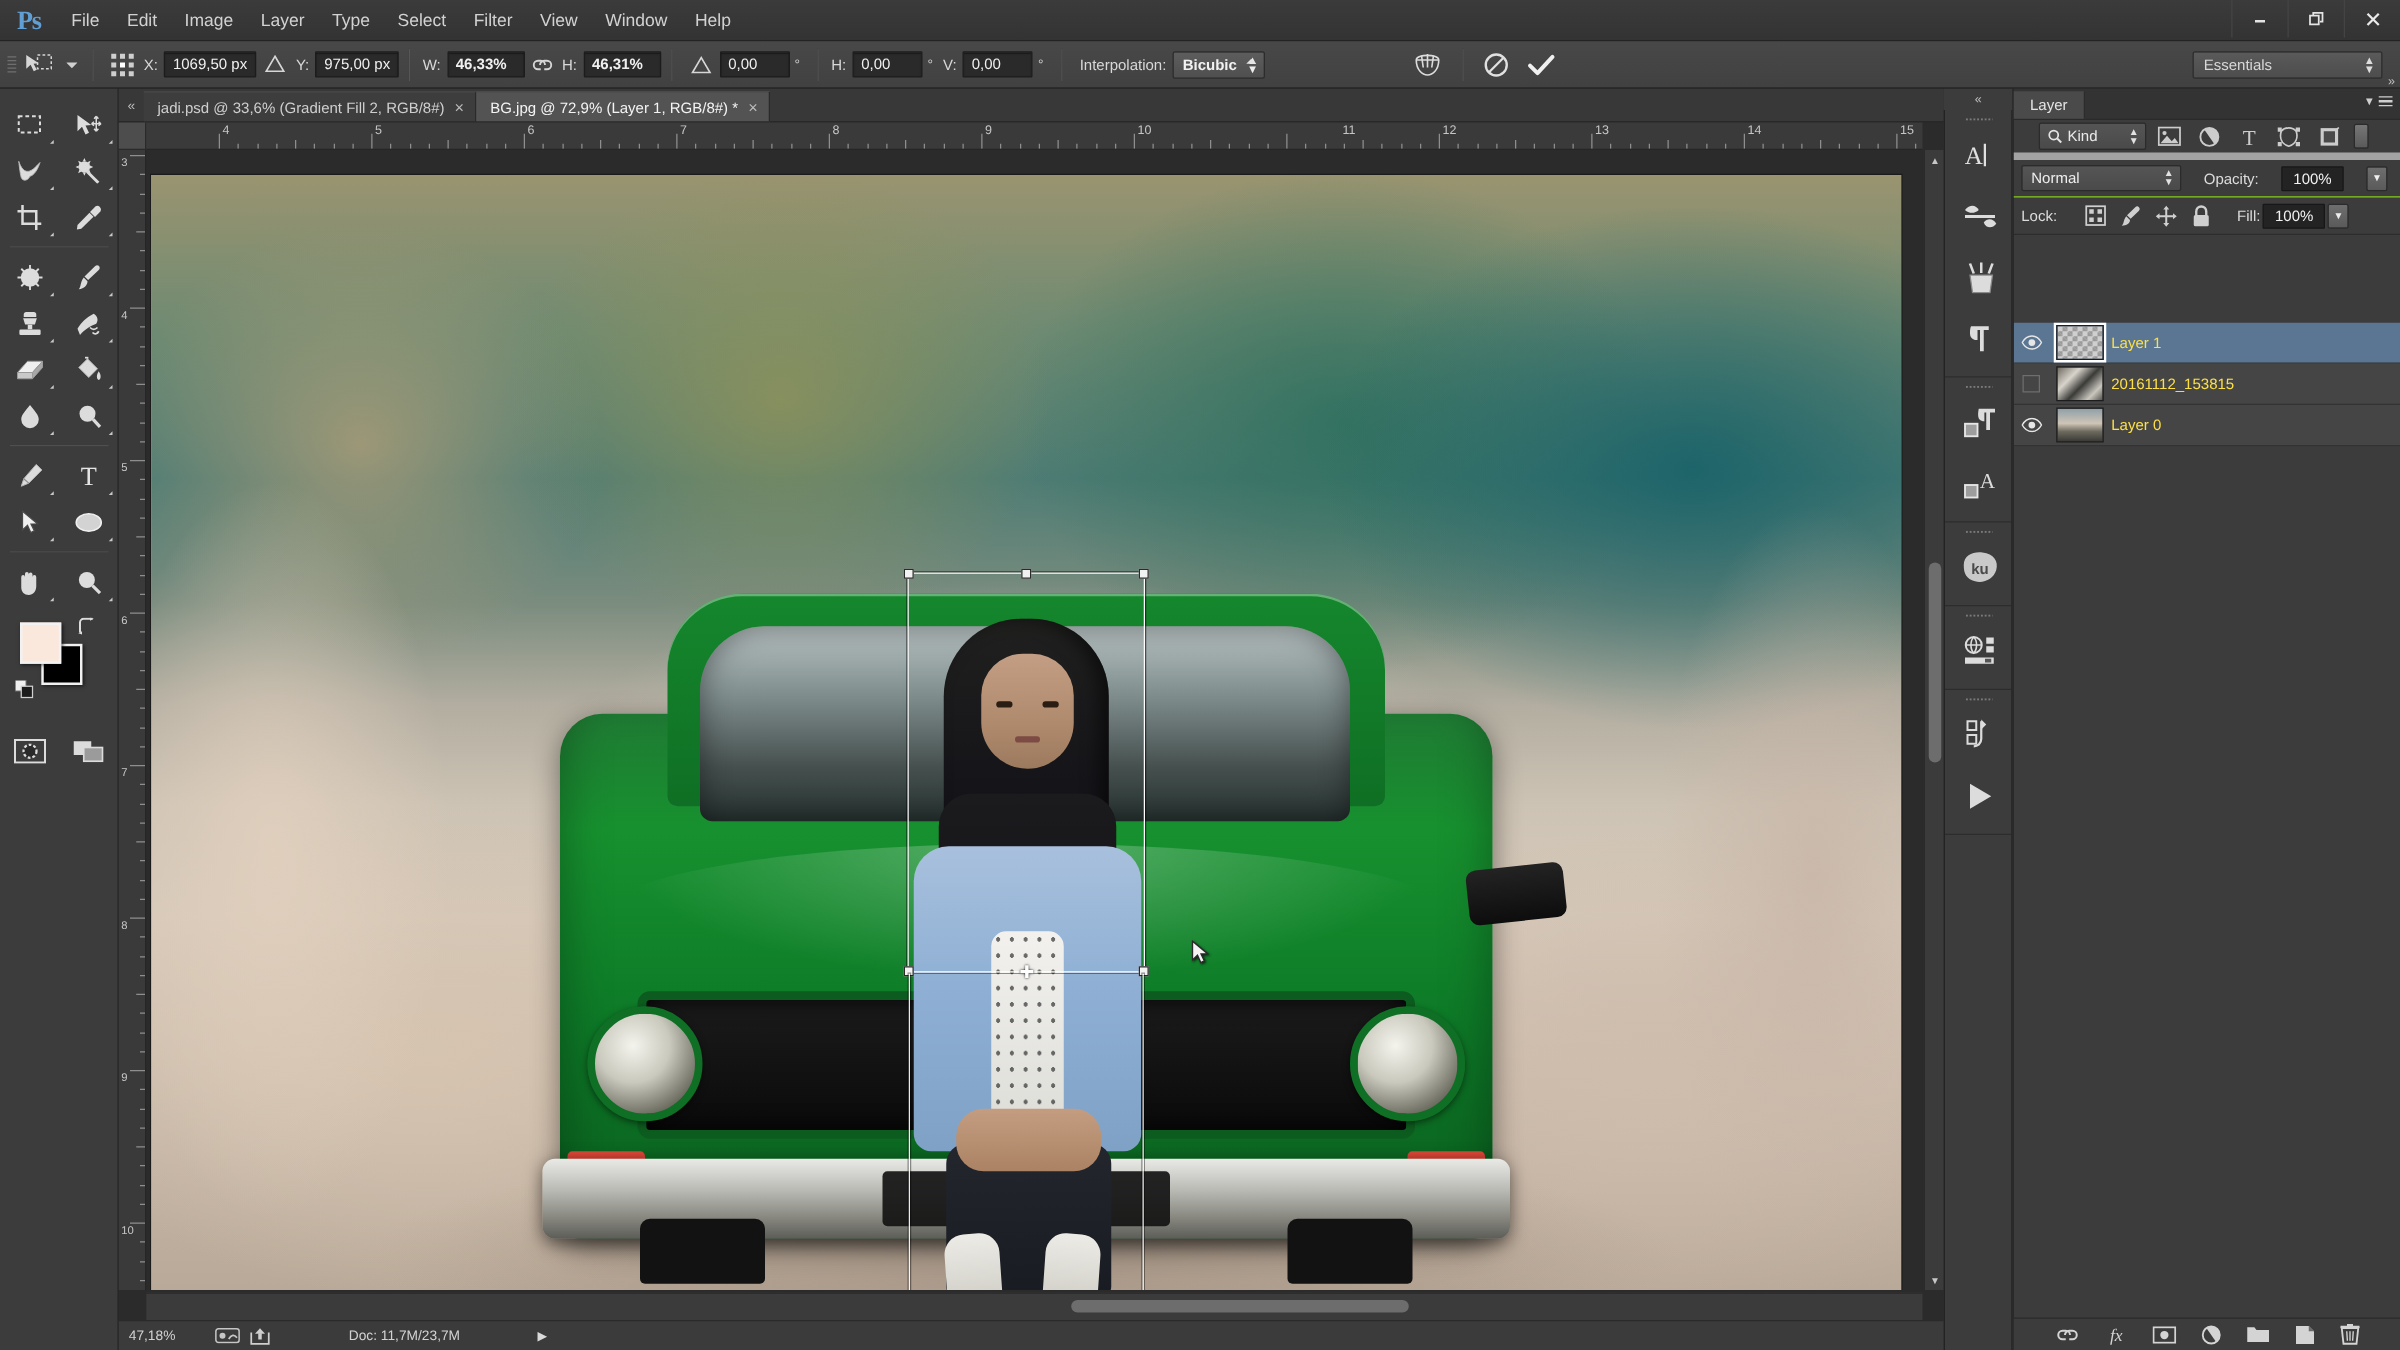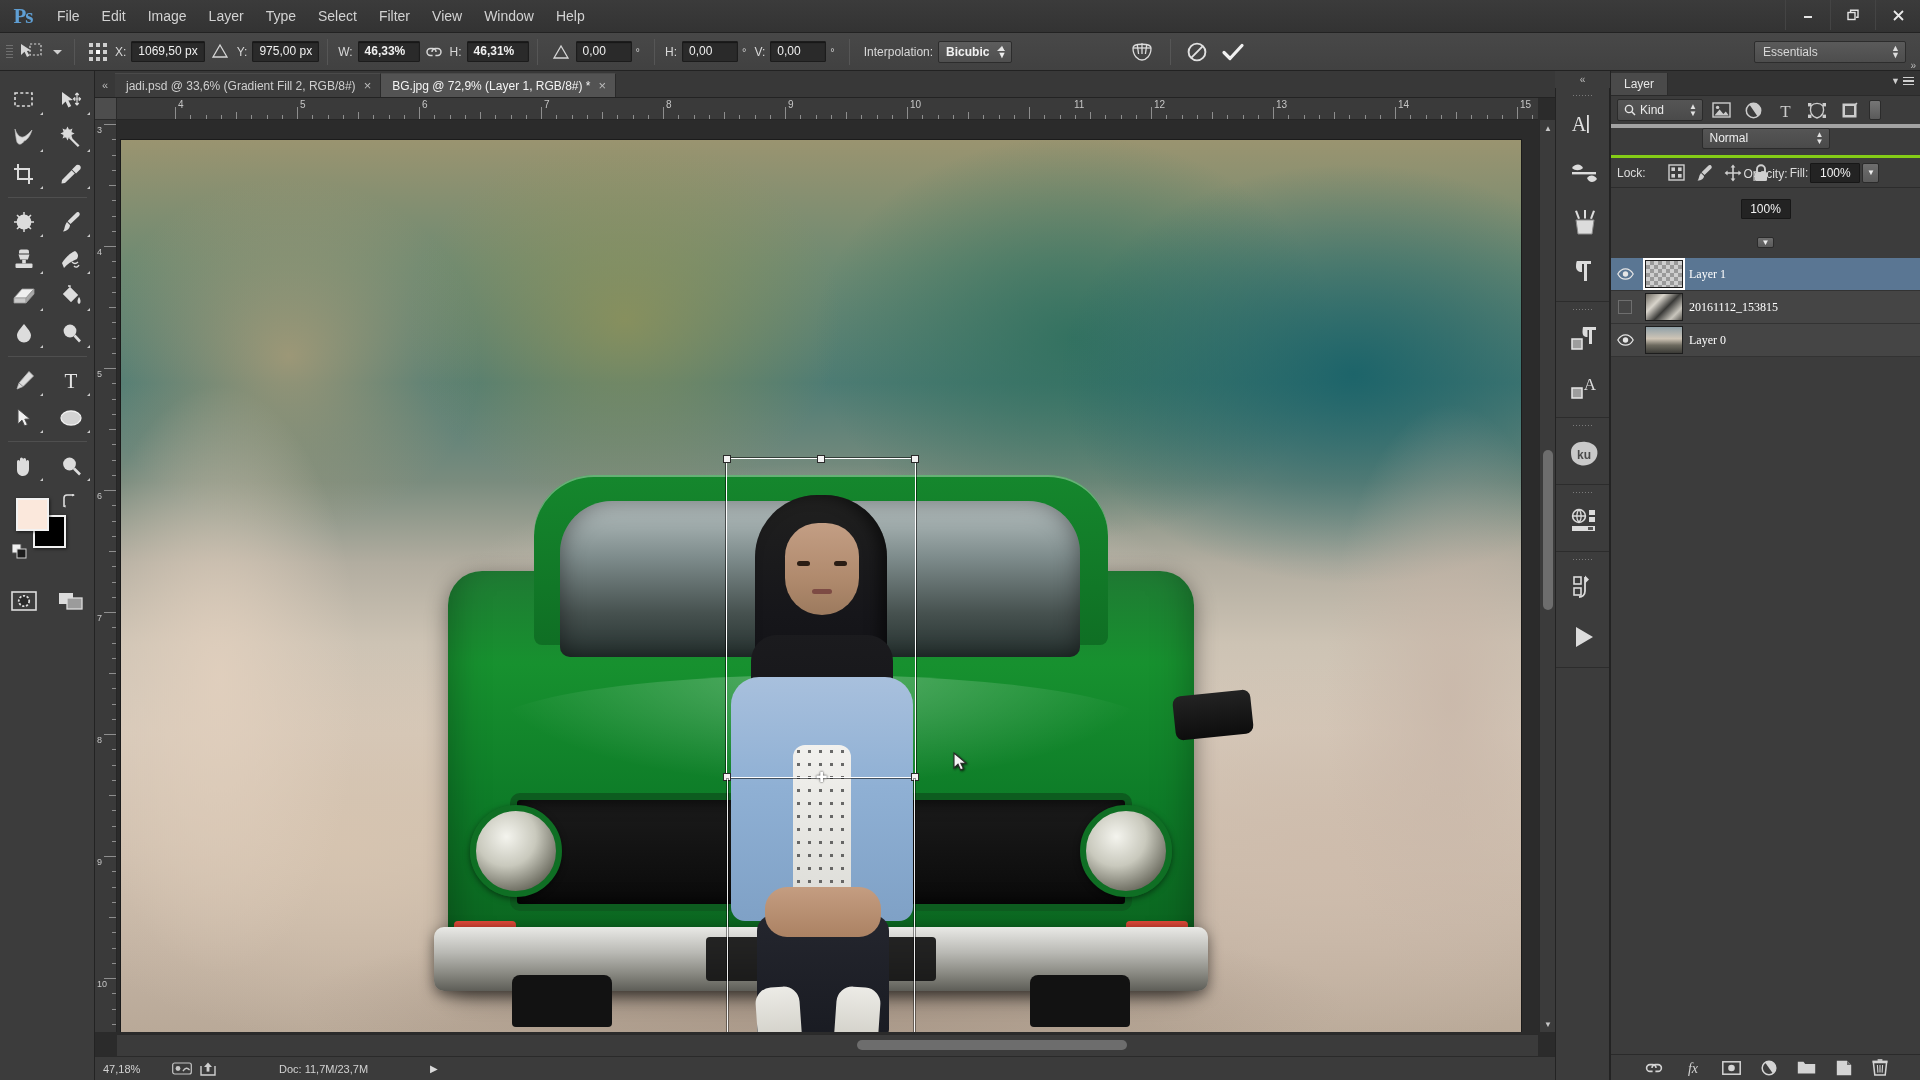--- a/index.html
+++ b/index.html
@@ -409,40 +409,39 @@
   }
   .panel-menu { position: absolute; right: 6px; top: 5px; display: flex;
                 align-items: center; gap: 3px; color: #cfcfcf; font-size: 9px; }
   .panel-menu .lines { display: flex; flex-direction: column; gap: 2px; }
   .panel-menu .lines i { width: 11px; height: 1.5px; background: #cfcfcf; display: block; }
   .panel-expand { position: absolute; right: -2px; top: -16px;
                   color: #bdbdbd; font-size: 10px; }
 
   .filter-row {
     height: 32px; display: flex; align-items: center; gap: 4px;
-    padding: 0 6px; border-bottom: 4px solid #a3a3a3;
+    padding: 0 20px; border-bottom: 6px solid #a3a3a3;
   }
   .kind-select {
     width: 86px; height: 22px; background: linear-gradient(#555,#4a4a4a);
     border: 1px solid #2b2b2b; border-radius: 2px; display: flex;
     align-items: center; gap: 4px; padding: 0 4px 0 6px;
     font-size: 12px; color: #eaeaea; position: relative;
   }
   .kind-select .arrows { position: absolute; right: 5px; font-size: 8px;
                          line-height: 7px; color: #e2e2e2; }
   .fl-icon { width: 28px; height: 24px; display: flex; align-items: center;
              justify-content: center; color: #cccccc; }
   .fl-toggle { width: 12px; height: 20px; margin-left: 2px;
                background: linear-gradient(#767676,#5a5a5a);
                border: 1px solid #2b2b2b; border-radius: 2px; }
 
   .blend-row {
     height: 30px; display: flex; align-items: center; padding: 0 6px; gap: 18px;
-    border-bottom: 3px solid #84cc16;
-    flex-direction: column;
+    border-bottom: 1px solid #84cc16;
   }
   .blend-select {
     width: 128px; height: 21px; background: linear-gradient(#555,#4a4a4a);
     border: 1px solid #2b2b2b; border-radius: 2px; font-size: 12px;
     color: #eee; line-height: 19px; padding: 0 18px 0 7px; position: relative;
   }
   .blend-select .arrows { position: absolute; right: 5px; top: 2px;
                           font-size: 8px; line-height: 7px; color: #e2e2e2; }
   .lp-label { font-size: 12px; color: #dcdcdc; }
   .lp-value {
@@ -481,21 +480,21 @@
       linear-gradient(45deg,#9a9a9a 25%,transparent 25%,transparent 75%,#9a9a9a 75%),
       linear-gradient(45deg,#9a9a9a 25%,#cfcfcf 25%,#cfcfcf 75%,#9a9a9a 75%);
     background-size: 8px 8px; background-position: 0 0, 4px 4px;
   }
   .thumb.photo1 {
     background: linear-gradient(135deg,#6e6a62 0%,#d8d4cb 30%,#3a3a38 55%,#c9c6bd 80%,#55534e 100%);
   }
   .thumb.photo2 {
     background: linear-gradient(180deg,#8fa0a8 0%,#cfc5b6 45%,#6d6a5f 70%,#3a3a36 100%);
   }
-  .layer-name { font-size: 12px; color: #ffffff; font-family: Liberation Serif, serif; }
+  .layer-name { font-size: 12px; color: #fde047; }
 
   .panel-footer {
     position: absolute; left: 0; right: 0; bottom: 0; height: 26px;
     background: #3c3c3c; border-top: 1px solid #2a2a2a;
     display: flex; align-items: center; justify-content: center; gap: 20px;
   }
   .pf-icon { color: #d4d4d4; display: flex; align-items: center; justify-content: center; }
   svg { display: block; }
 </style>
 </head>

